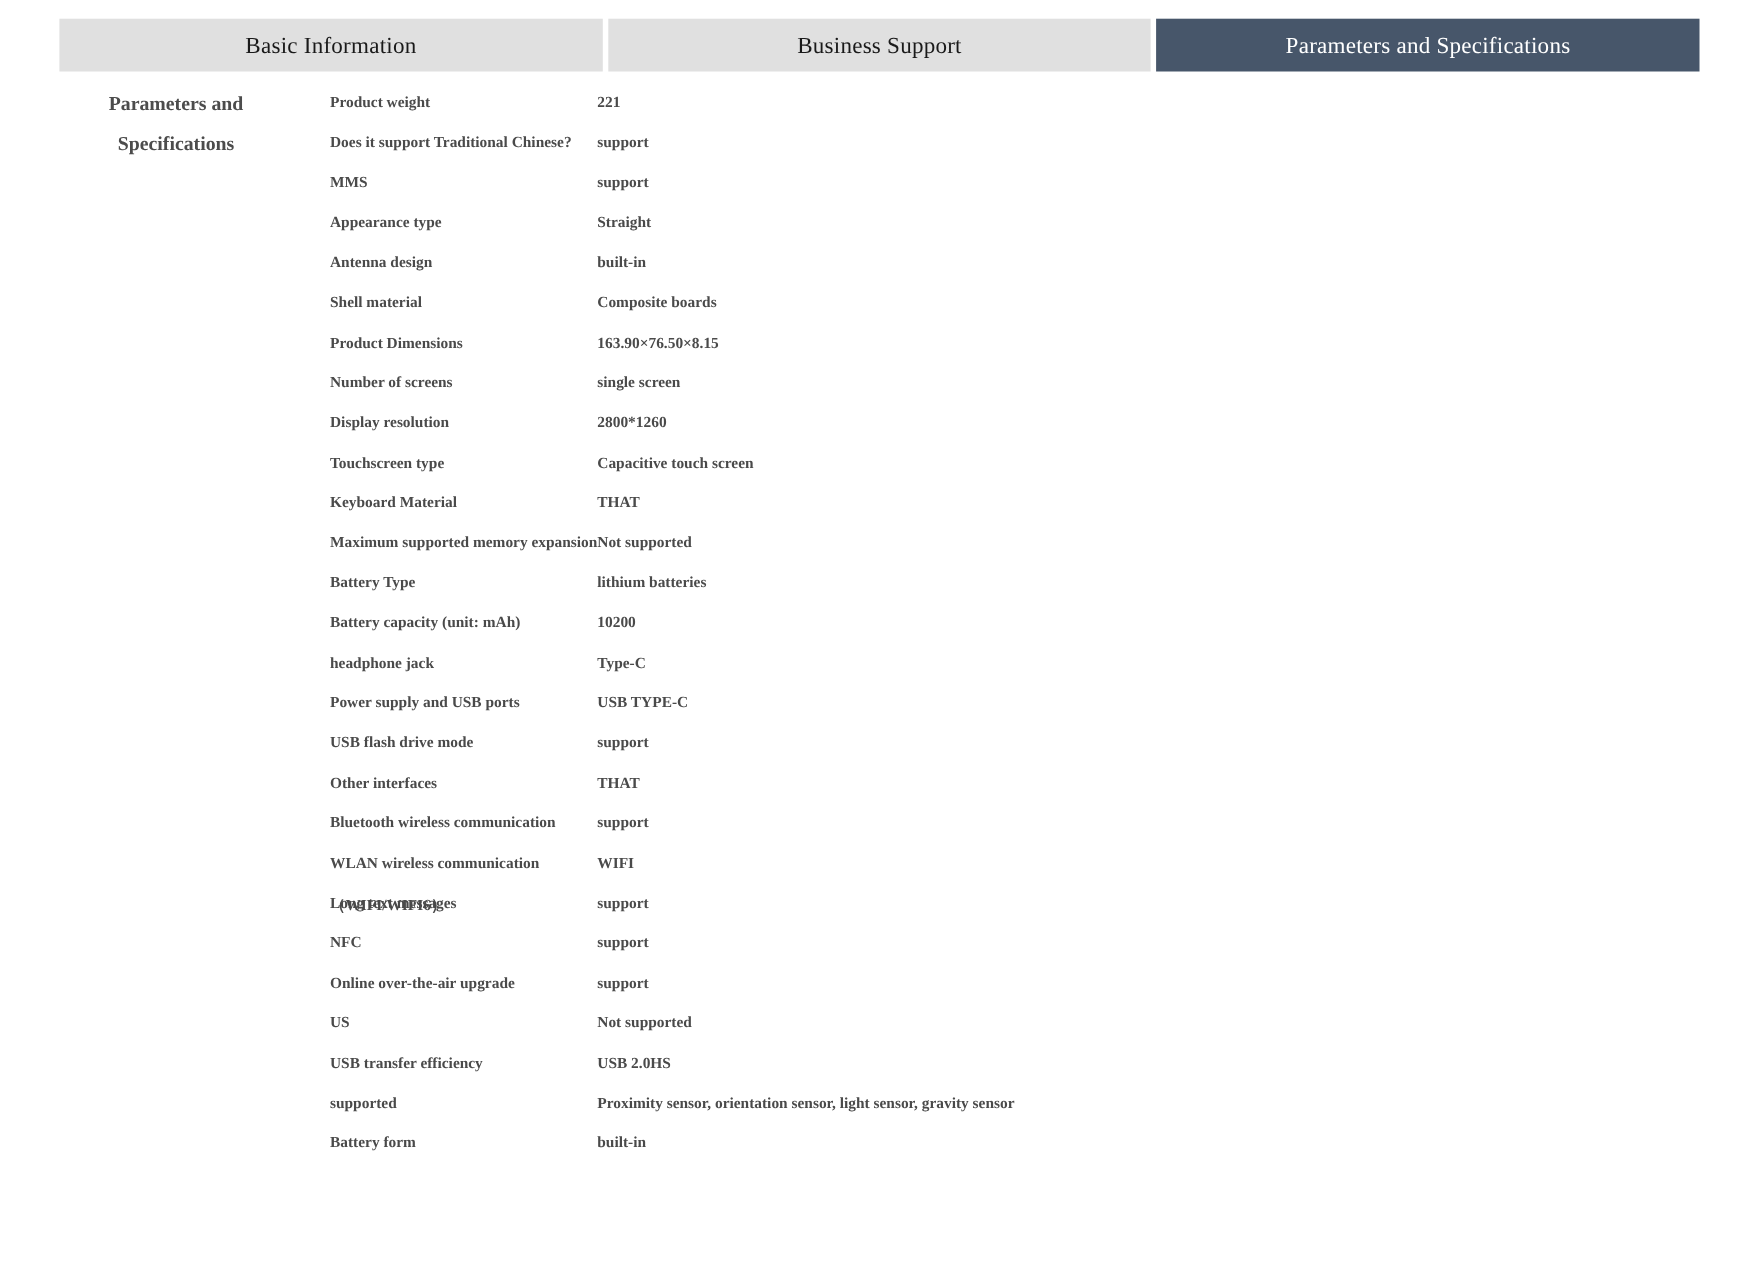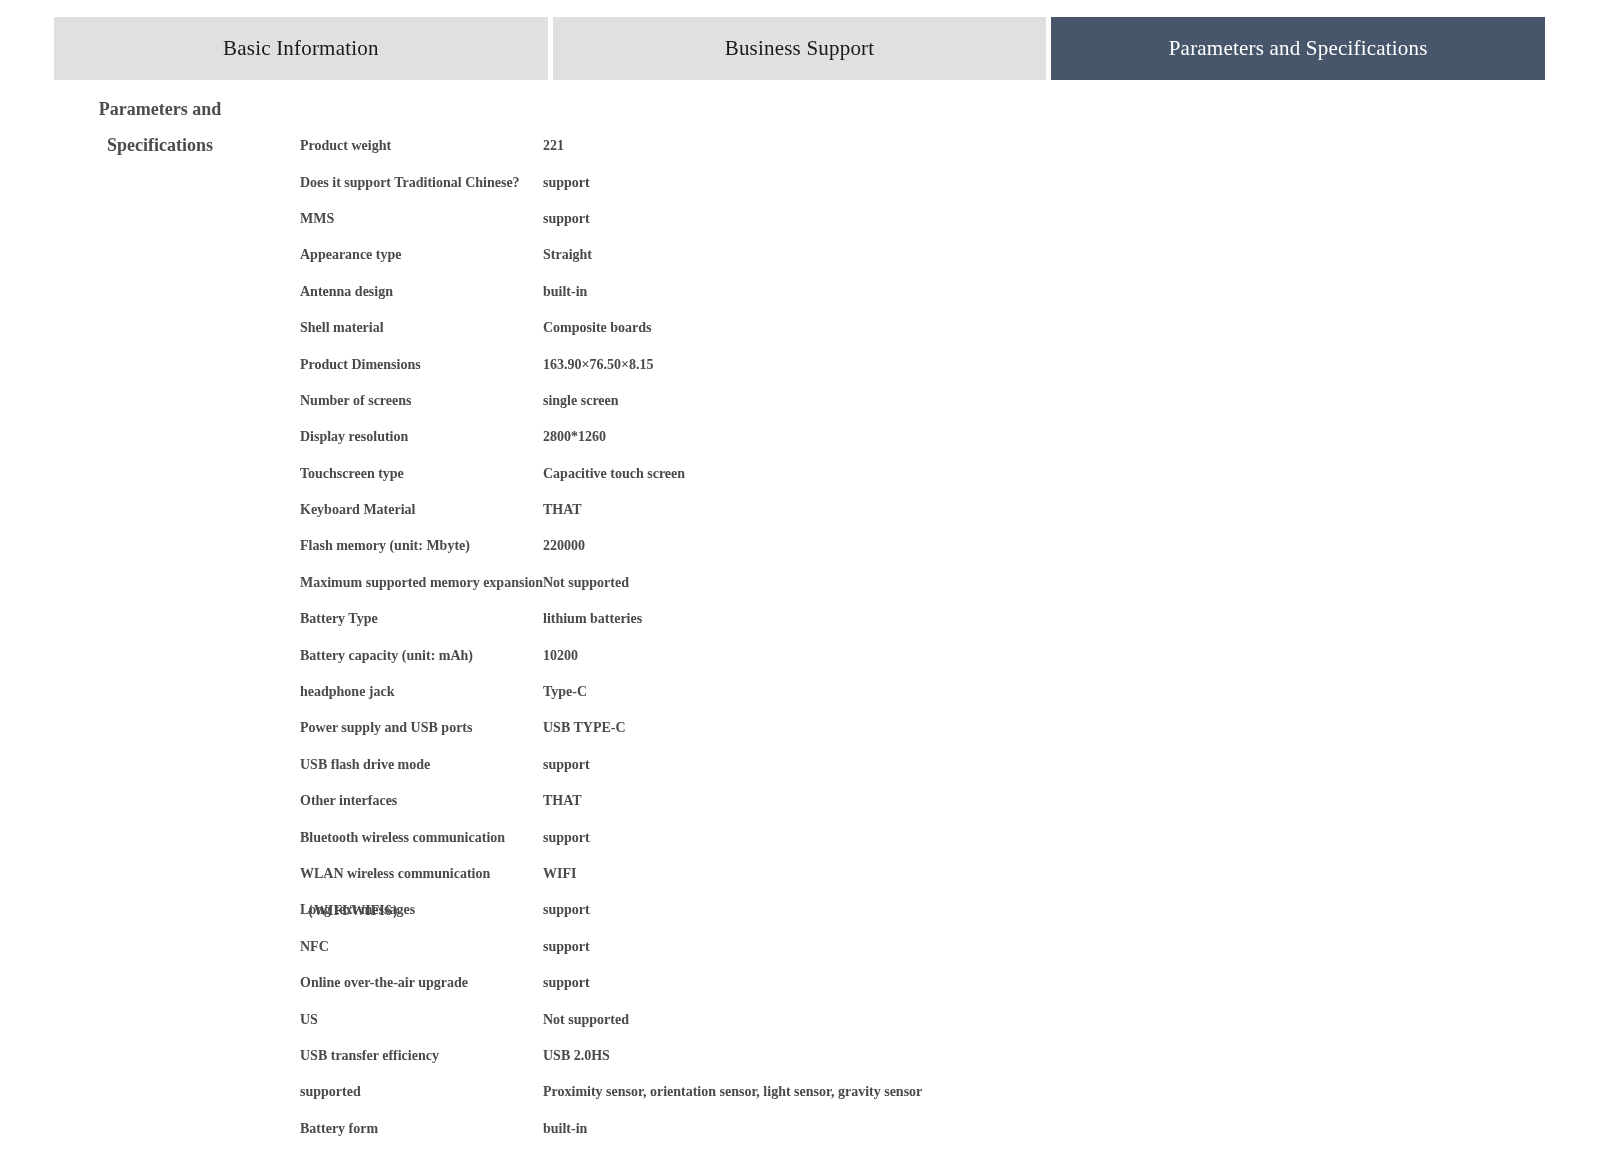--- a/index.html
+++ b/index.html
@@ -9,21 +9,21 @@
     width: 1600px;
     height: 1171px;
     font-family: "Liberation Serif", "DejaVu Serif", serif;
     overflow: hidden;
   }
   
   .tabbar {
     display: flex;
     gap: 5px;
     margin: 17px 55px 0 20px;
-    height: 63px;
+    height: 48px;
     padding-left: 34px;
   }
   .tab {
     flex: 1 1 0;
     display: flex;
     align-items: center;
     justify-content: center;
     background: #e0e0e0;
     color: #1a1a1a;
     font-size: 21px;
@@ -46,22 +46,21 @@
     width: 280px;
     flex: 0 0 280px;
     text-align: center;
     color: #4c4c4c;
     font-size: 18px;
     line-height: 36.4px;
     padding-top: 11px;
   }
   .spec-table {
     flex: 1 1 auto;
-    padding-top: 24px;
-    margin-top: 24px;
+    padding-top: 11px;
   }
   .spec-row {
     display: flex;
     height: 36.4px;
     align-items: center;
   }
   .spec-label {
     flex: 0 0 243px;
     width: 243px;
     color: #4a4a4a;
@@ -149,24 +148,20 @@
     <div class="spec-label">Touchscreen type</div>
     <div class="spec-value">Capacitive touch screen</div>
   </div>
 
 
   <div class="spec-row">
     <div class="spec-label">Keyboard Material</div>
     <div class="spec-value">THAT</div>
   </div>
 
-  <div class="spec-row">
-    <div class="spec-label">Flash memory (unit: Mbyte)</div>
-    <div class="spec-value">220000</div>
-  </div>
 
   <div class="spec-row">
     <div class="spec-label">Maximum supported memory expansion</div>
     <div class="spec-value">Not supported</div>
   </div>
 
   <div class="spec-row">
     <div class="spec-label">Battery Type</div>
     <div class="spec-value">lithium batteries</div>
   </div>

